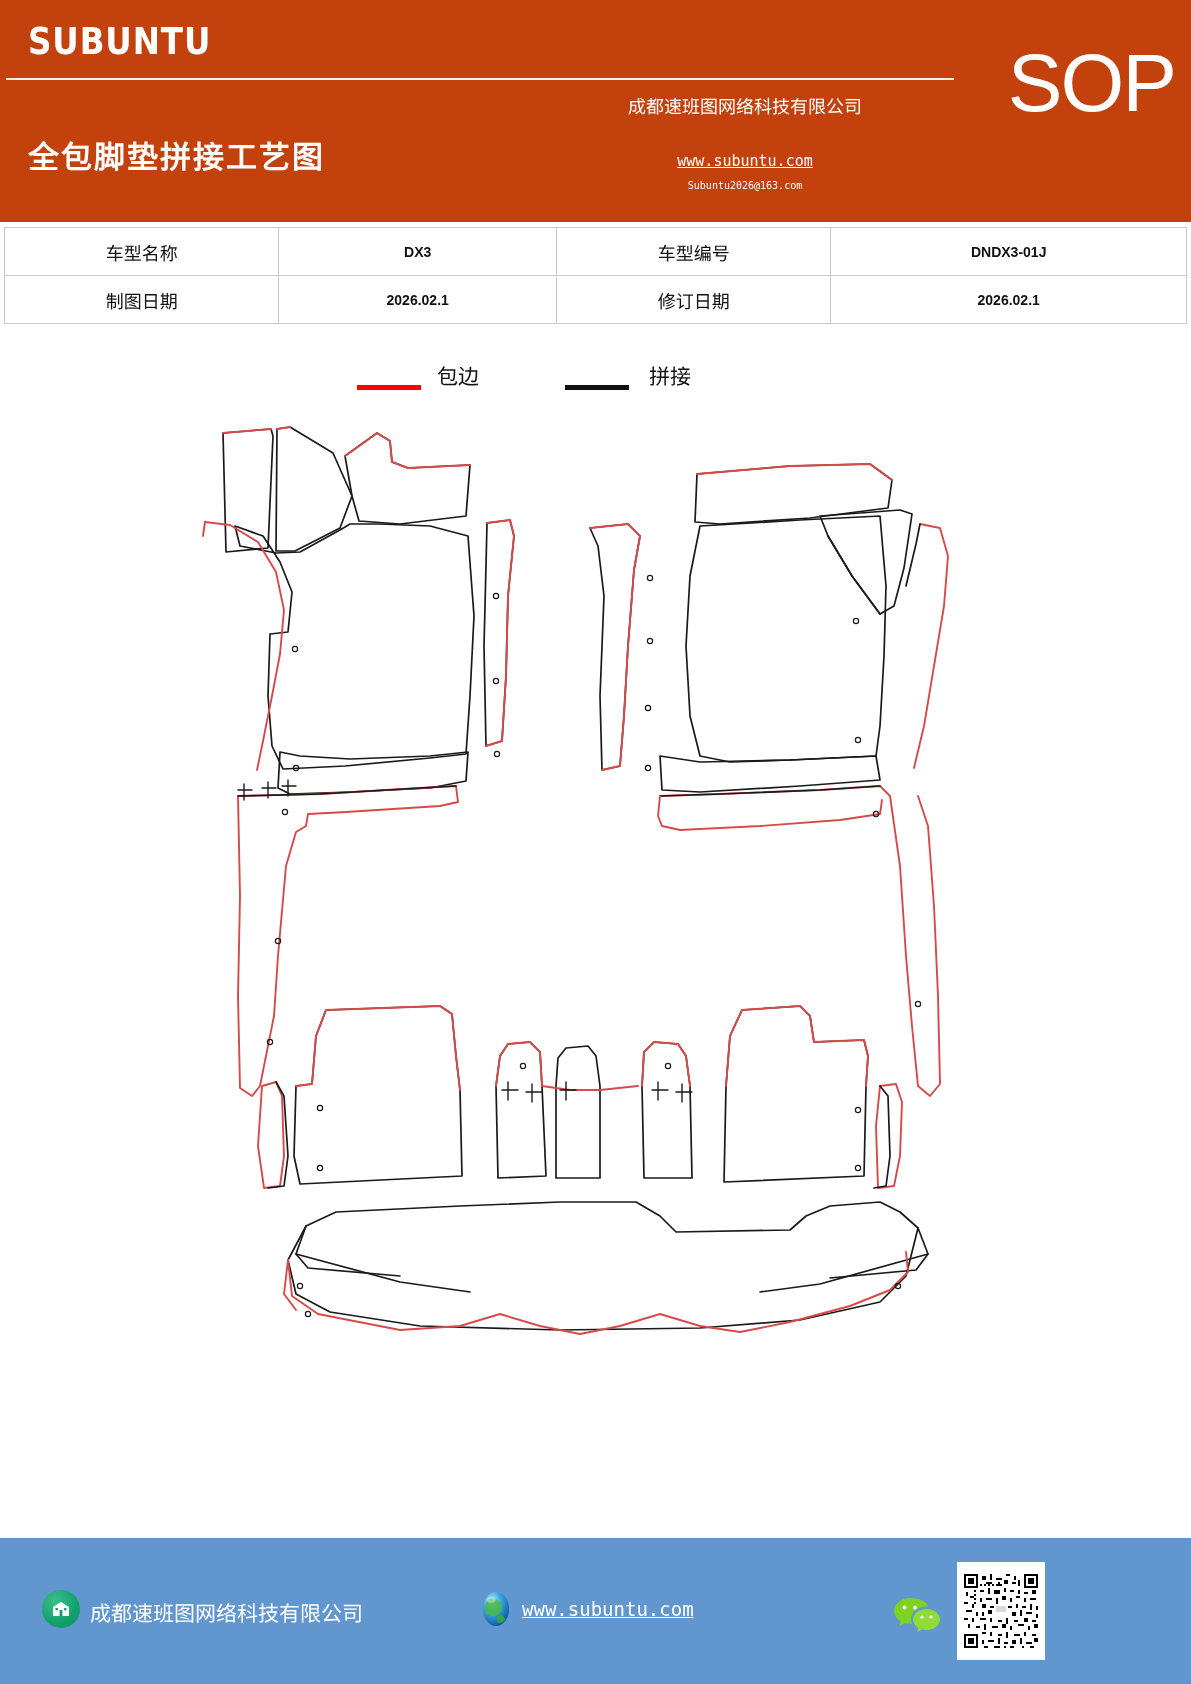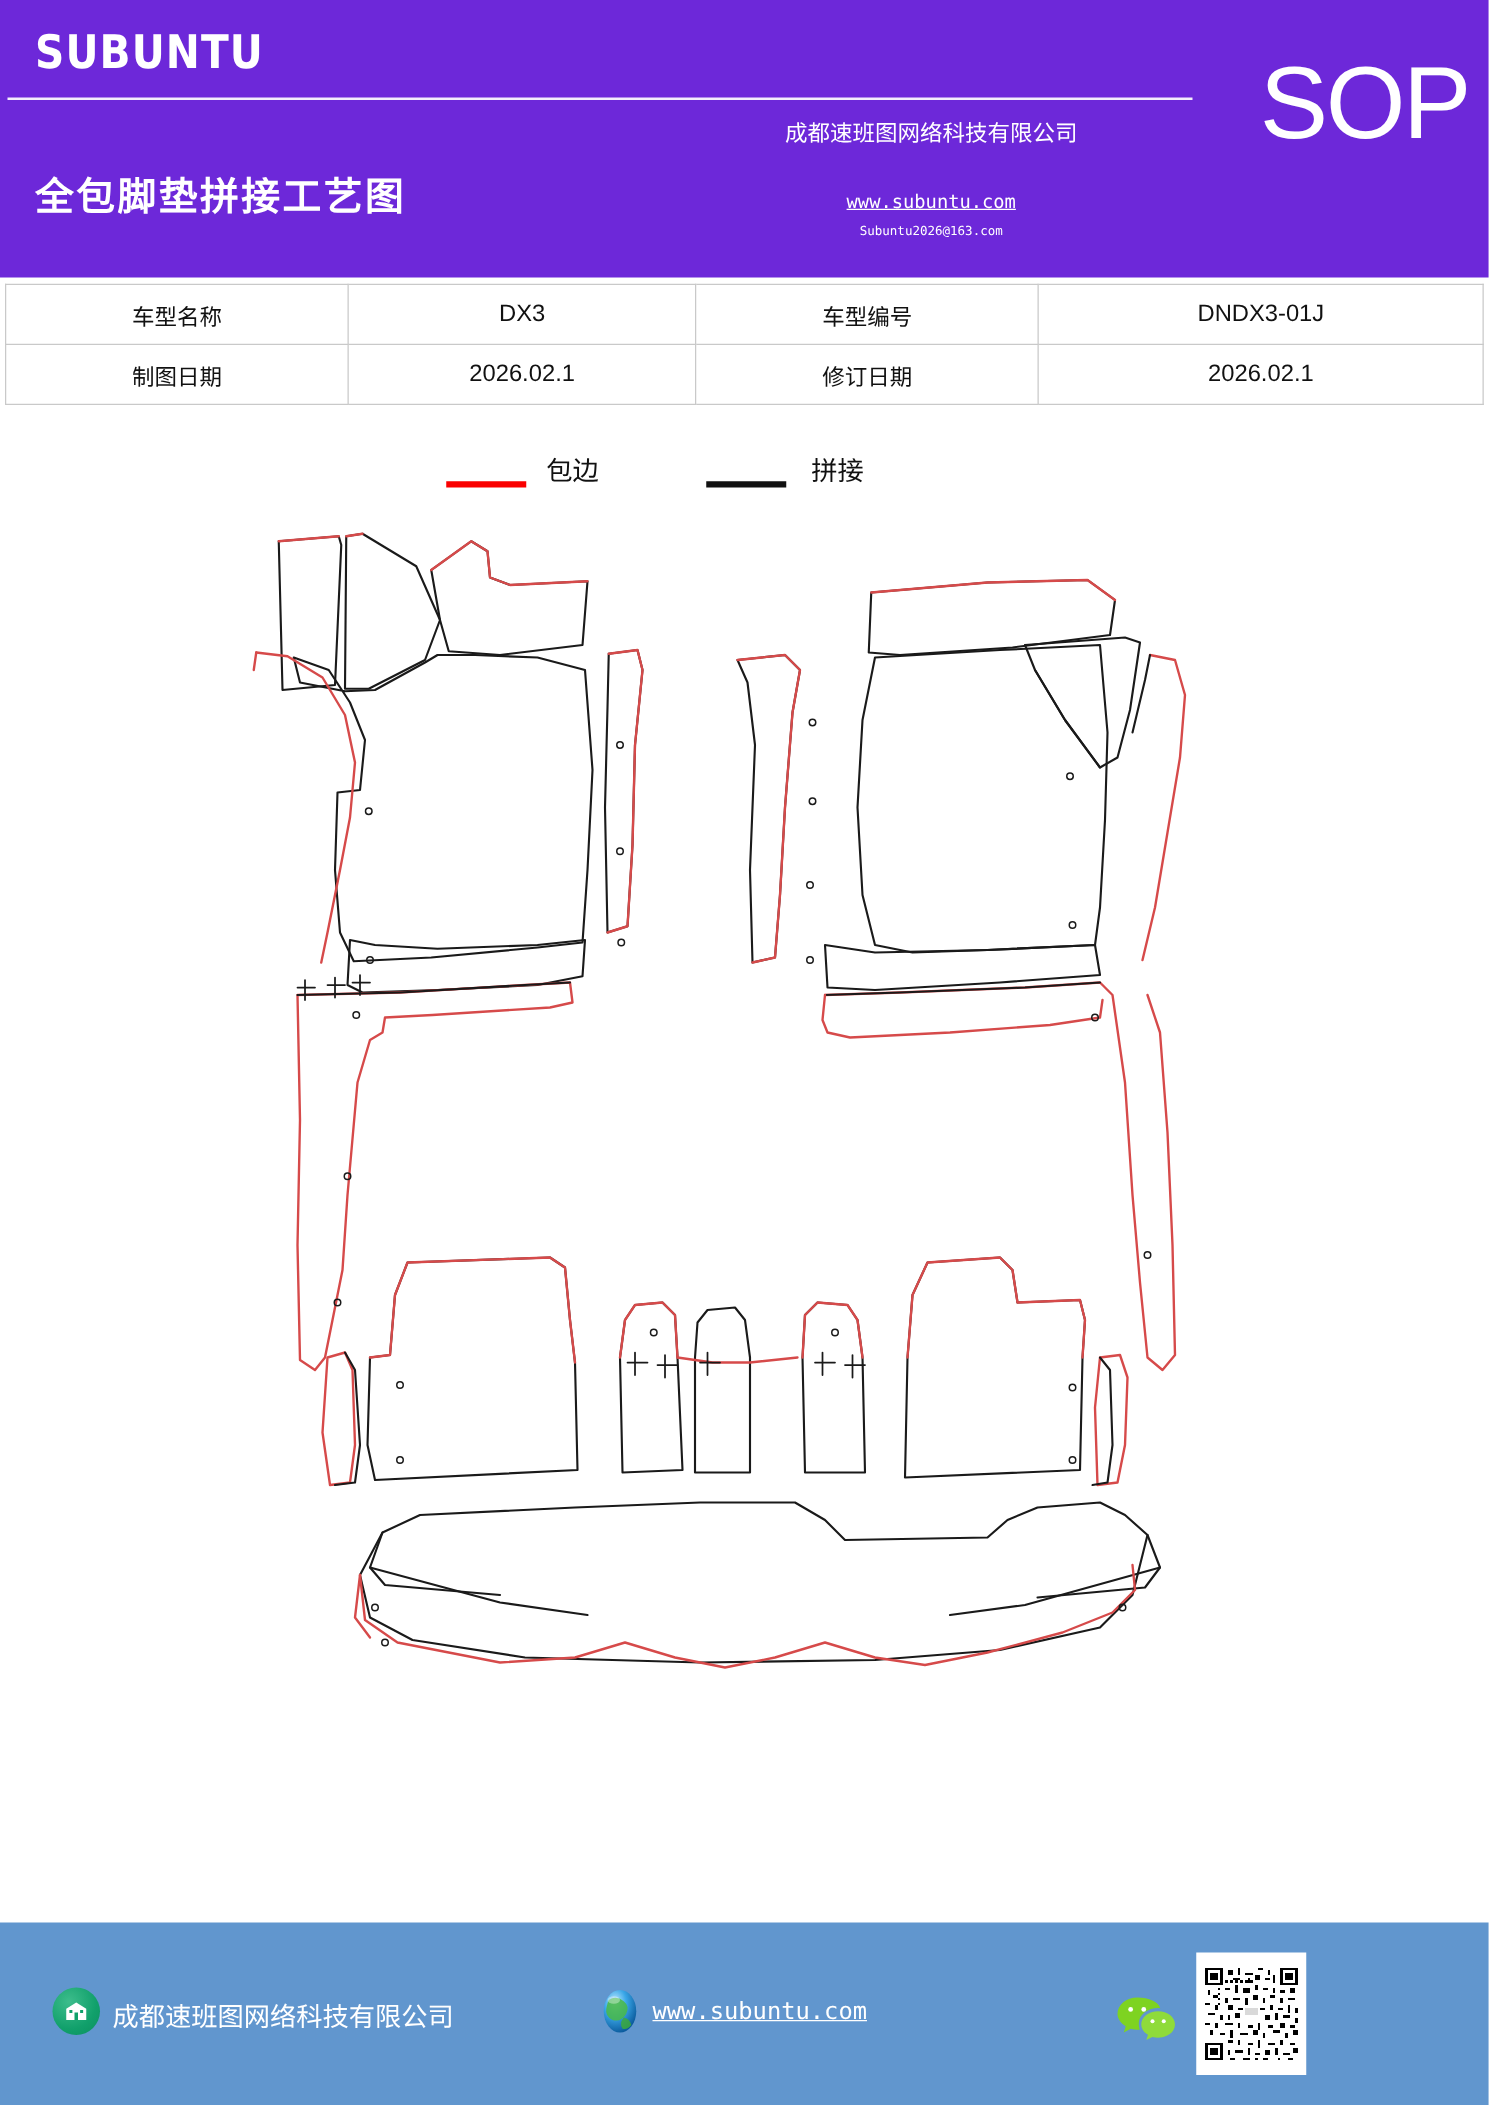--- a/index.html
+++ b/index.html
@@ -7,21 +7,21 @@
   body{
     width:1191px;height:1684px;
     background:#ffffff;
     font-family:"Liberation Sans","DejaVu Sans",sans-serif;
     overflow:hidden;
     position:relative;
   }
   
   .header{
     position:absolute;left:0;top:0;width:1191px;height:222px;
-    background:#6d28d9;
+    background:#c2410c;
   }
   .brand{
     position:absolute;left:28px;top:20px;
     color:#ffffff;
     font-family:"DejaVu Sans",sans-serif;
     font-weight:bold;
     font-size:37px;
     letter-spacing:1px;
     transform:scaleX(0.88);
     transform-origin:left center;
@@ -86,21 +86,22 @@
     height:47px;
     text-align:center;
     vertical-align:middle;
     font-family:"DejaVu Sans",sans-serif;
     font-size:18px;
     color:#111111;
     padding:0;
   }
   .info-table td.v{
     font-family:"Liberation Sans",sans-serif;
-    font-size:19px;
+    font-size:14px;
+    font-weight:bold;
   }
   
   .legend{
     position:absolute;left:0;top:356px;width:1191px;height:40px;
   }
   .legend-item{
     position:absolute;display:flex;align-items:flex-end;gap:16px;
   }
   .legend-item.a{left:357px;top:4px;}
   .legend-item.b{left:565px;top:4px;gap:20px;}

